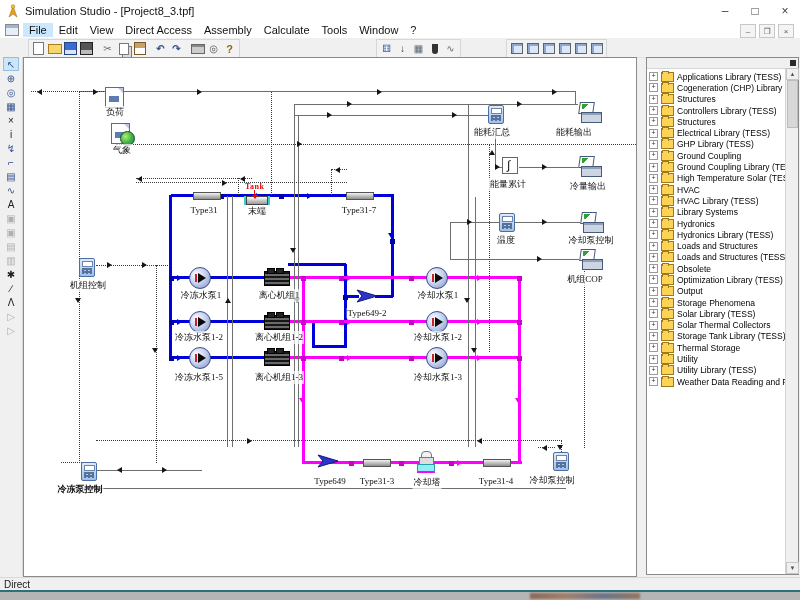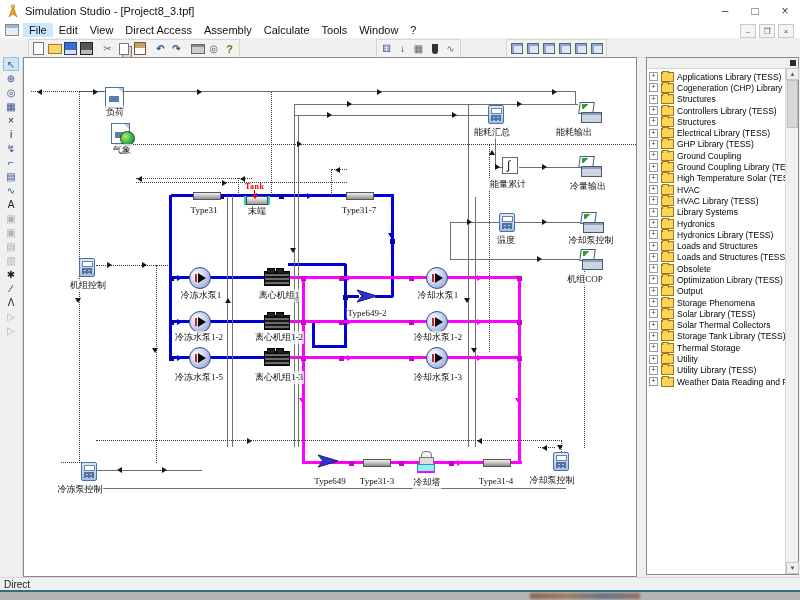--- a/index.html
+++ b/index.html
@@ -468,21 +468,21 @@
       <div class="clabel" style="left: 495px; top: 475px;">Type31-4</div>
       <div class="cmp ck-calc" style="left: 552px; top: 451px;">
         <i class="scr"></i>
         <i class="keys"></i>
       </div>
       <div class="clabel" style="left: 551px; top: 473px;">冷却泵控制</div>
       <div class="cmp ck-calc" style="left: 80px; top: 461px;">
         <i class="scr"></i>
         <i class="keys"></i>
       </div>
-      <div class="clabel" style="left: 79px; top: 482px;">冷冻泵控制</div>
+      <div class="clabel" style="left: 79px; top: 482px; font-weight: bold;">冷冻泵控制</div>
       <div class="loads" style="left: 244px; top: 181px;">Tank</div>
       <div class="loads-stem" style="left: 253px; top: 189px;"></div>
       <div class="loads-head" style="left: 251px; top: 194px;"></div>
     </div>
 </div>
 
 <div id="rpanel">
   <div id="rp-top">
       <div class="sq"></div>
     </div>

